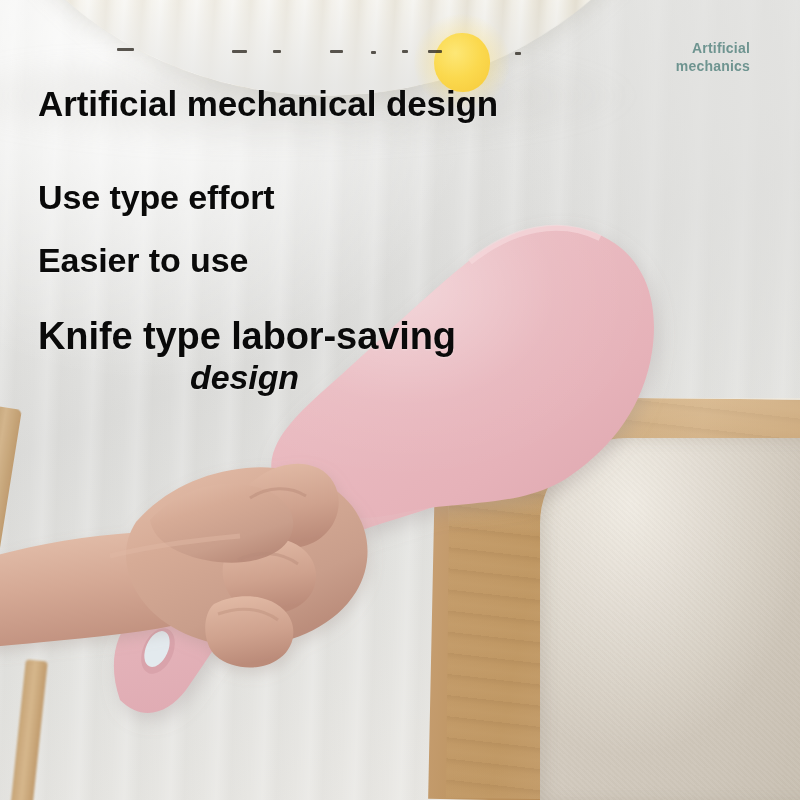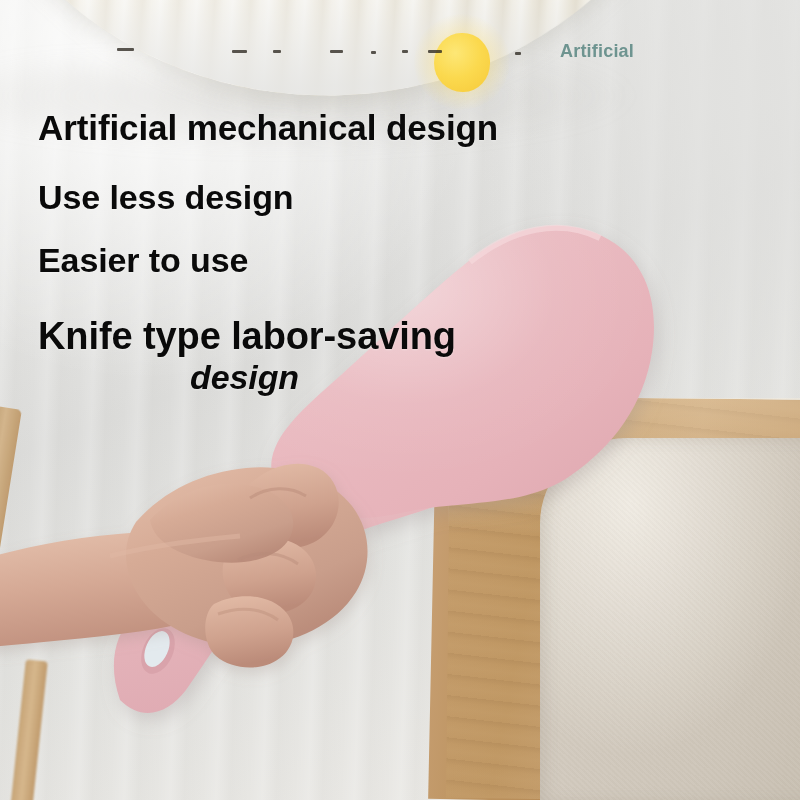--- a/index.html
+++ b/index.html
@@ -237,34 +237,34 @@
 
   
   .headline {
     position: absolute;
     color: #0a0a0a;
     font-weight: bold;
     letter-spacing: -0.1px;
     white-space: nowrap;
     text-shadow: 0 1px 2px rgba(255,255,255,.35);
   }
-  #line1 { left: 38px; top: 108px;  font-size: 35px; }
+  #line1 { left: 38px; top: 84px;  font-size: 35px; }
   #line2 { left: 38px; top: 178px;  font-size: 34px; }
   #line3 { left: 38px; top: 241px;  font-size: 34px; }
   #line4a{ left: 38px; top: 315px;  font-size: 38px; }
   #line4b{ left: 190px; top: 358px; font-size: 34px; font-style: italic; }
 
   .brandmark {
     position: absolute;
     left: 560px;
     top: 40px;
     width: 190px;
-    text-align: left;
+    text-align: right;
     color: #6e9490;
-    font-size: 18px;
+    font-size: 14px;
     font-weight: bold;
     line-height: 1.28;
     letter-spacing: .2px;
     filter: blur(.25px);
   }
   .brandmark div { display: block; }
 </style>
 </head>
 <body>
 
@@ -440,22 +440,23 @@
           C 184,558 154,544 150,520 Z" fill="url(#gSkin)"></path>
 
       <path d="M 250,498 C 268,486 290,486 306,496" stroke="#b98b79" stroke-width="3" fill="none" opacity="0.5"></path>
       <path d="M 238,560 C 258,550 282,552 298,564" stroke="#b98b79" stroke-width="3" fill="none" opacity="0.45"></path>
       <path d="M 218,614 C 240,606 262,608 278,620" stroke="#b98b79" stroke-width="3" fill="none" opacity="0.4"></path>
       <path d="M 110,556 C 150,546 196,540 240,536" stroke="#dfb8a4" stroke-width="5" fill="none" opacity="0.5"></path>
     </g>
   </svg>
 
   <div class="headline" id="line1" style="color: rgb(10, 10, 10);">Artificial mechanical design</div>
-  <div class="headline" id="line2" style="color: rgb(10, 10, 10);">Use less design</div>
+  <div class="headline" id="line2" style="color: rgb(10, 10, 10);">Use type effort</div>
   <div class="headline" id="line3" style="color: rgb(10, 10, 10); text-align: right;">Easier to use</div>
   <div class="headline" id="line4a" style="color: rgb(10, 10, 10);">Knife type labor-saving</div>
   <div class="headline" id="line4b" style="color: rgb(10, 10, 10);">design</div>
 
   <div class="brandmark" style="color: rgb(110, 148, 144);">
     <div>Artificial</div>
+    <div>mechanics</div>
   </div>
 
 </div>
 
 </body></html>

